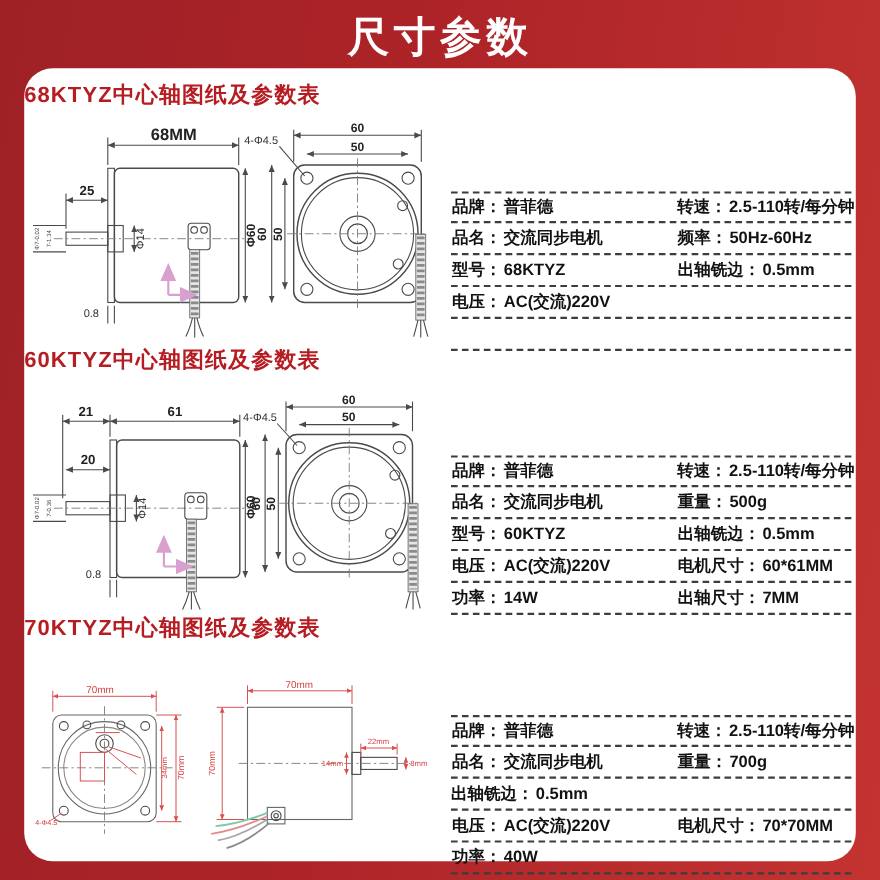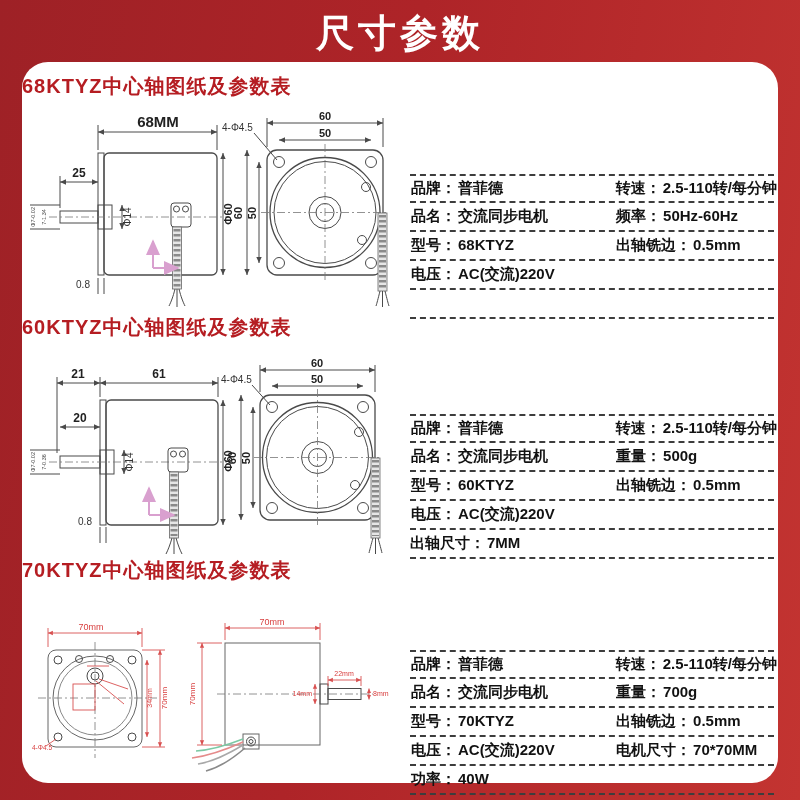--- a/index.html
+++ b/index.html
@@ -275,22 +275,24 @@
     <div class="prow">
       <div class="pcell l"><span class="plabel">品名：</span><span class="pvalue">交流同步电机</span></div>
       <div class="pcell r"><span class="plabel">重量：</span><span class="pvalue">500g</span></div>
     </div>
     <div class="prow">
       <div class="pcell l"><span class="plabel">型号：</span><span class="pvalue">60KTYZ</span></div>
       <div class="pcell r"><span class="plabel">出轴铣边：</span><span class="pvalue">0.5mm</span></div>
     </div>
     <div class="prow">
       <div class="pcell l"><span class="plabel">电压：</span><span class="pvalue">AC(交流)220V</span></div>
-    </div>
-    <div class="prow">
+      <div class="pcell r"><span class="plabel">电机尺寸：</span><span class="pvalue">60*61MM</span></div>
+    </div>
+    <div class="prow">
+      <div class="pcell l"><span class="plabel">功率：</span><span class="pvalue">14W</span></div>
       <div class="pcell r"><span class="plabel">出轴尺寸：</span><span class="pvalue">7MM</span></div>
     </div>
   </div>
 
   <h2 class="sec-title t3">70KTYZ中心轴图纸及参数表</h2>
 
   <svg class="drawing d3" width="390" height="180" viewBox="0 0 390 180">
     <defs>
       <marker id="mCr" viewBox="0 0 10 10" refX="9" refY="5" markerWidth="6" markerHeight="6" orient="auto-start-reverse">
         <path d="M0,1 L9,5 L0,9 z" fill="#d85050"></path>
@@ -368,21 +370,20 @@
   <div class="ptable pt3">
     <div class="prow">
       <div class="pcell l"><span class="plabel">品牌：</span><span class="pvalue">普菲德</span></div>
       <div class="pcell r"><span class="plabel">转速：</span><span class="pvalue">2.5-110转/每分钟</span></div>
     </div>
     <div class="prow">
       <div class="pcell l"><span class="plabel">品名：</span><span class="pvalue">交流同步电机</span></div>
       <div class="pcell r"><span class="plabel">重量：</span><span class="pvalue">700g</span></div>
     </div>
     <div class="prow">
-      <div class="pcell l"><span class="plabel">型号：</span><span class="pvalue">70KTYZ</span></div>
       <div class="pcell r"><span class="plabel">出轴铣边：</span><span class="pvalue">0.5mm</span></div>
     </div>
     <div class="prow">
       <div class="pcell l"><span class="plabel">电压：</span><span class="pvalue">AC(交流)220V</span></div>
       <div class="pcell r"><span class="plabel">电机尺寸：</span><span class="pvalue">70*70MM</span></div>
     </div>
     <div class="prow">
       <div class="pcell l"><span class="plabel">功率：</span><span class="pvalue">40W</span></div>
     </div>
   </div>

